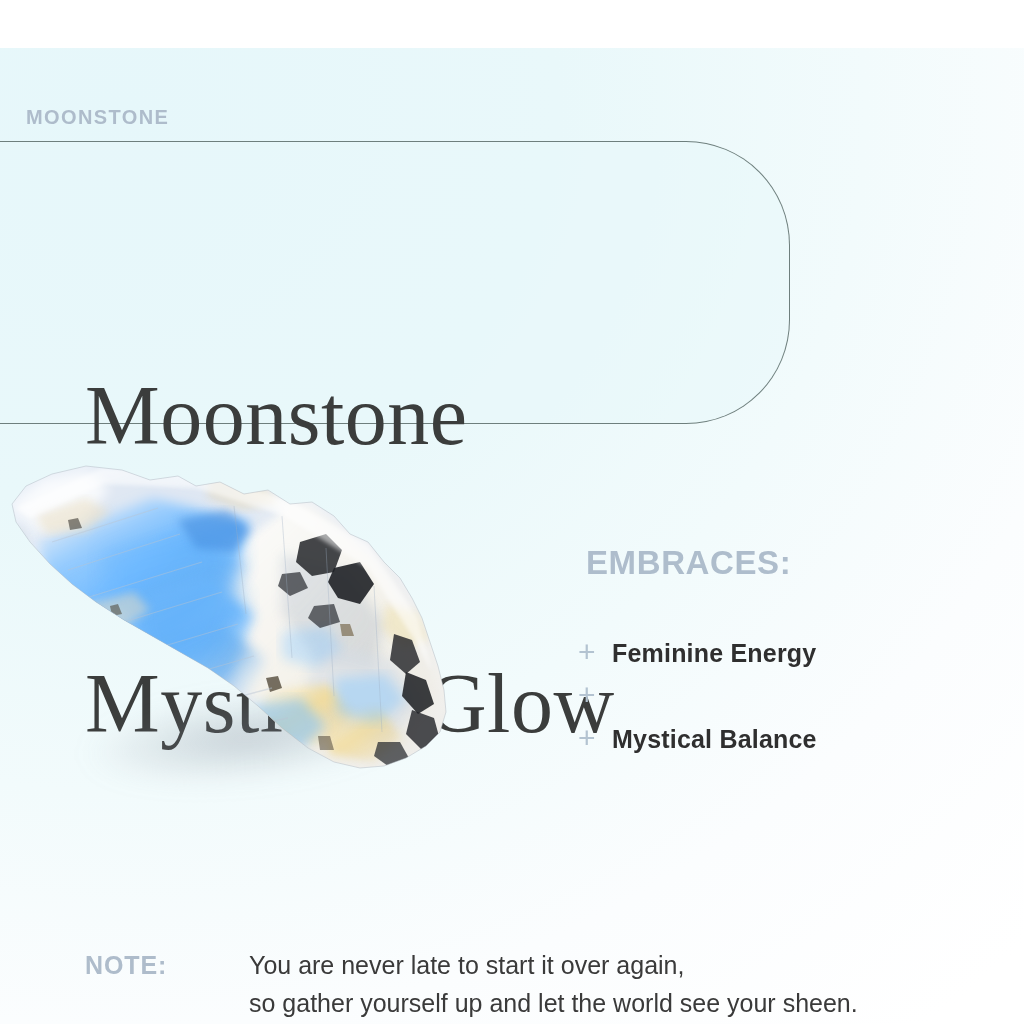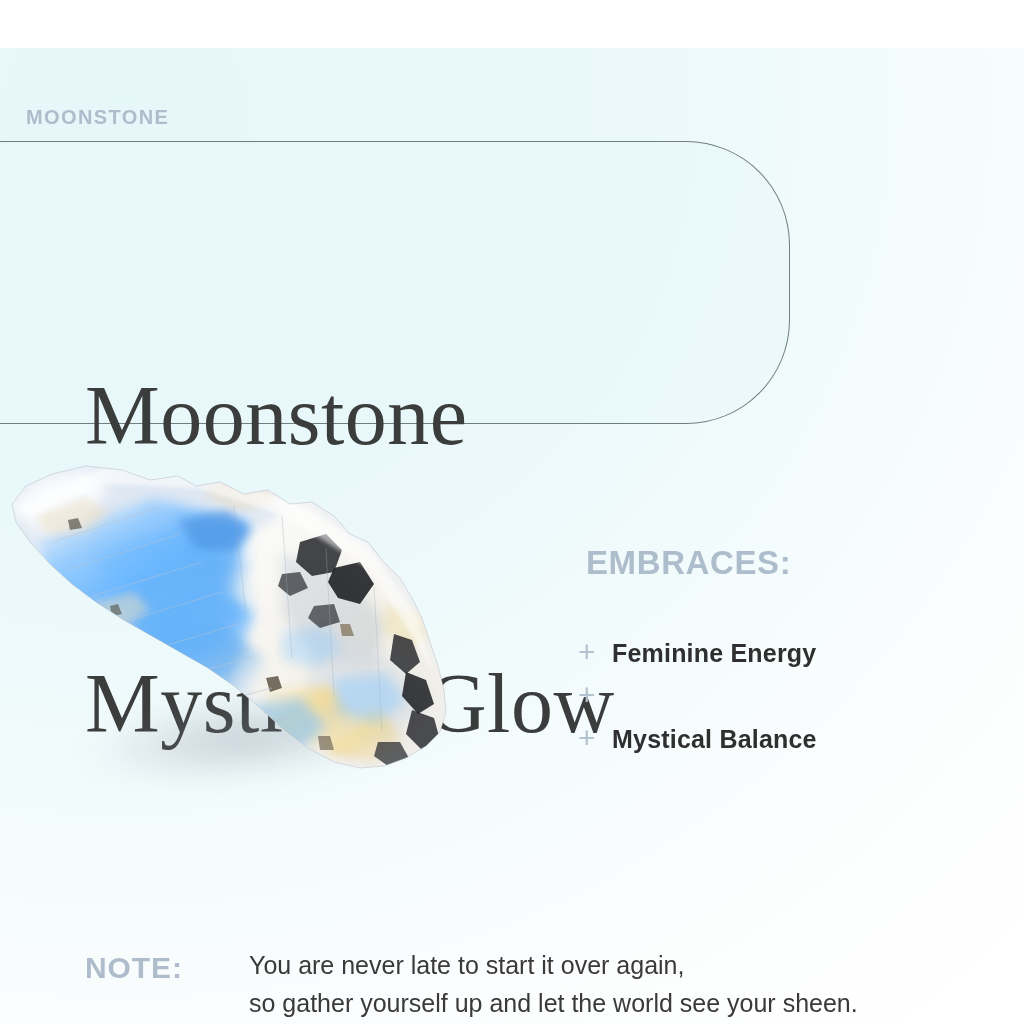--- a/index.html
+++ b/index.html
@@ -67,21 +67,21 @@
     width:34px;flex:0 0 34px;
     font-size:30px;font-weight:400;color:#b3c3d1;
     line-height:1;
   }
   .embrace-label{
     font-size:25px;font-weight:bold;color:#2f2f2f;letter-spacing:0.2px;
   }
   
   .note-label{
     position:absolute;left:85px;top:903px;
-    font-size:30px;font-weight:bold;letter-spacing:0.9px;
+    font-size:25px;font-weight:bold;letter-spacing:0.9px;
     color:#aebccb;
   }
   .note-body{
     position:absolute;left:249px;top:898px;width:740px;
     font-size:25px;line-height:38px;color:#3a3a3a;
     white-space:pre-line;
   }
 </style>
 </head>
 <body>

